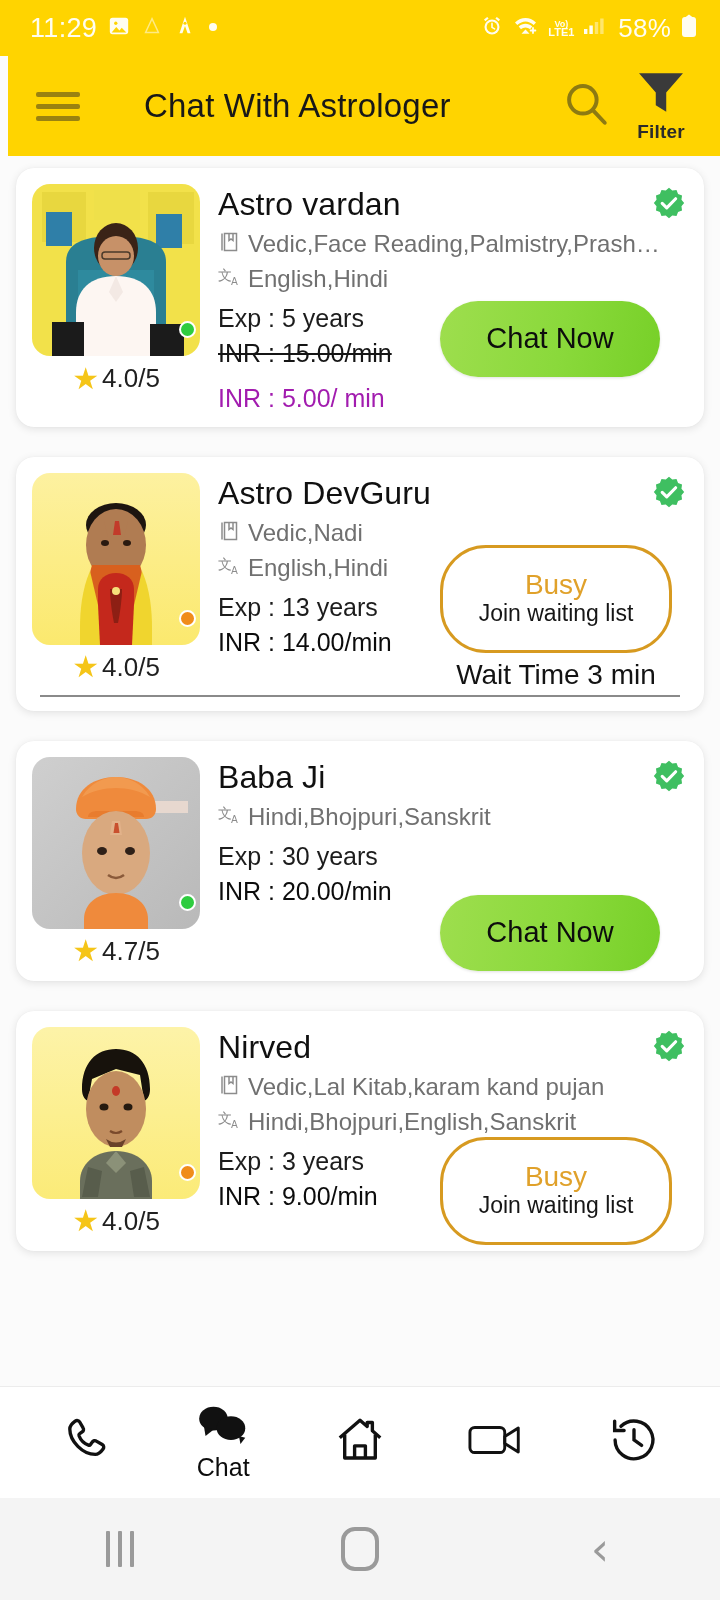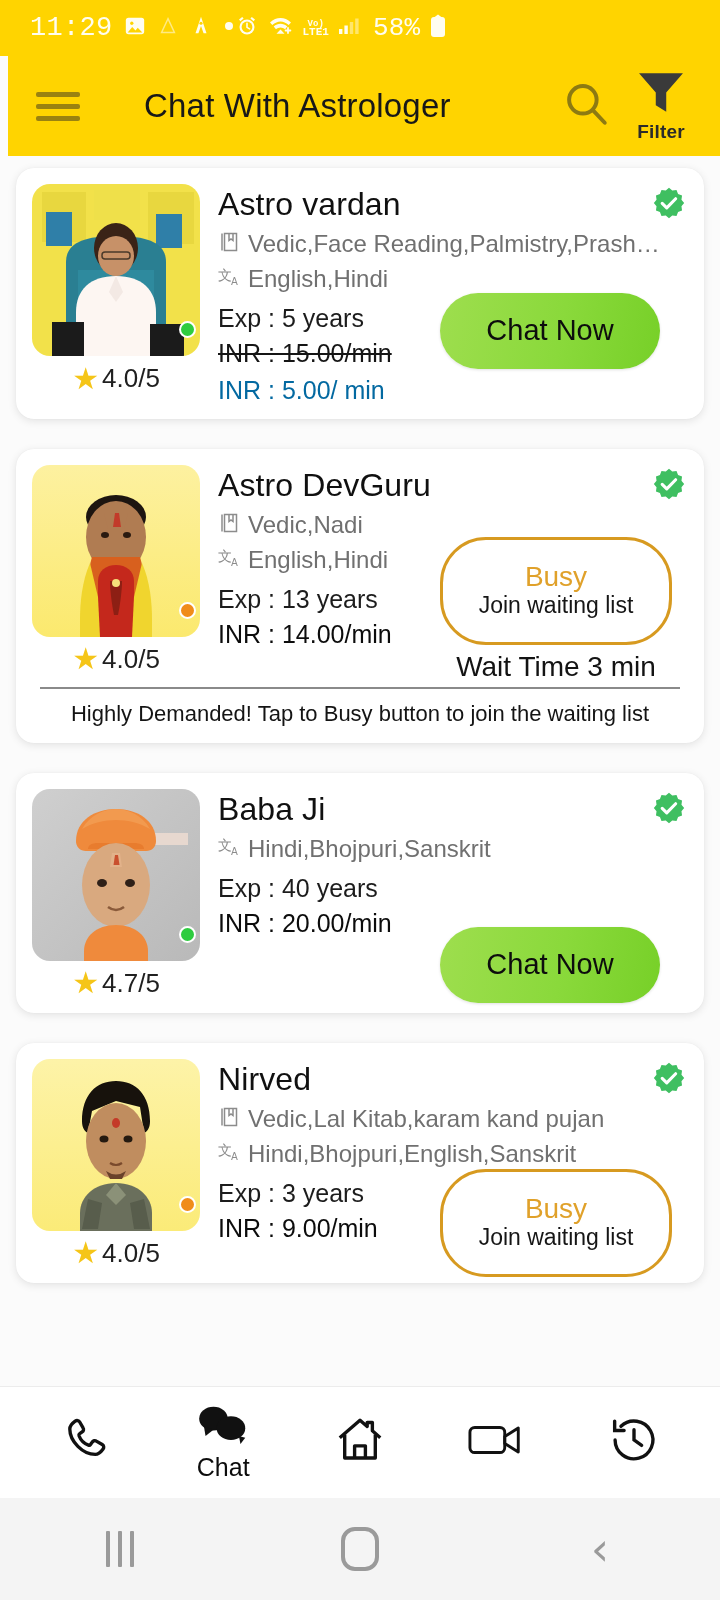--- a/index.html
+++ b/index.html
@@ -7,22 +7,22 @@
     width: 720px; height: 1600px;
     font-family: "Liberation Sans", sans-serif;
     background: #ffffff;
     overflow: hidden;
   }
   #app { width: 720px; height: 1600px; position: relative; display: flex; flex-direction: column; background: #fbfbfb; }
 
   
   .statusbar {
     height: 56px; background: #FFD400; flex: 0 0 56px;
-    display: flex; align-items: center; 
-    padding: 0 22px 0 30px; color: #fffdf2; font-family: Liberation Mono, monospace;
+    display: flex; align-items: center; justify-content: space-between;
+    padding: 0 22px 0 30px; color: #fffdf2;
   }
   .sb-left { display: flex; align-items: center; gap: 11px; }
   .sb-time { font-size: 27px; letter-spacing: .3px; color: #fffdf0; font-weight: 400; }
   .sb-right { display: flex; align-items: center; gap: 9px; }
   .sb-batt { font-size: 26px; color: #fffdf0; letter-spacing: .2px; }
   .ic { display:inline-block; }
   .volte { font-size: 9px; line-height: 8px; font-weight: 700; color:#fffdf0; text-align:center; }
 
   
   .header {
@@ -69,21 +69,21 @@
   .info-col { flex: 1 1 auto; min-width: 0; padding-top: 2px; position: relative; }
   .aname { font-size: 32px; color: #101010; font-weight: 400; letter-spacing: .1px; line-height: 1.15; }
   .meta-row { display: flex; align-items: center; gap: 6px; margin-top: 7px; }
   .meta-text {
     font-size: 24px; color: #707070; white-space: nowrap; overflow: hidden;
     text-overflow: ellipsis; max-width: 420px;
   }
   .exp { font-size: 25px; color: #1c1c1c; margin-top: 11px; }
   .price { font-size: 25px; color: #0c0c0c; margin-top: 6px; }
   .price.strike { text-decoration: line-through; color: #151515; }
-  .price.discount { color: #0369a1; margin-top: 8px; }
+  .price.discount { color: #a21caf; margin-top: 16px; }
 
   .action-area { position: absolute; right: 0; bottom: 0; width: 250px; }
   .btn-chat {
     width: 220px; height: 76px; border-radius: 40px; border: none; cursor: pointer;
     background: linear-gradient(100deg,#9ede4e 0%, #8ad93b 55%, #77d028 100%);
     font-size: 29px; color: #0d0d0d; font-family: "Liberation Sans", sans-serif;
     display: flex; align-items: center; justify-content: center;
     box-shadow: 0 1px 3px rgba(0,0,0,.12);
   }
   .btn-busy {
@@ -340,21 +340,20 @@
           <div class="action-area" style="bottom:-8px;">
             <div class="btn-busy">
               <span class="busy-top">Busy</span>
               <span class="busy-sub">Join waiting list</span>
             </div>
             <div class="wait-time">Wait Time 3 min</div>
           </div>
         </div>
       </div>
       <div class="promo-divider"></div>
-      <div class="promo-text">Highly Demanded! Tap to Busy button to join the waiting list</div>
       <span style="position:absolute;right:18px;top:18px;">
         <svg width="34" height="34" viewBox="0 0 24 24">
             <path d="M12 1.3l2.3 1.9 3-.4 1.1 2.8 2.8 1.1-.4 3 1.9 2.3-1.9 2.3.4 3-2.8 1.1-1.1 2.8-3-.4L12 22.7l-2.3-1.9-3 .4-1.1-2.8-2.8-1.1.4-3L1.3 12l1.9-2.3-.4-3 2.8-1.1 1.1-2.8 3 .4z" fill="#3FBF61"></path>
             <path d="M7.2 12.2l3.2 3.2 6.3-6.4" stroke="#fff" stroke-width="2.2" fill="none" stroke-linecap="round" stroke-linejoin="round"></path>
           </svg>
       </span>
     </div>
 
     <div class="card">
       <div class="card-main">
@@ -393,21 +392,21 @@
           <div class="aname">Baba Ji</div>
           <div class="meta-row">
             <span>
               <svg width="24" height="24" viewBox="0 0 24 24">
                   <text x="0" y="15" font-size="14" fill="#8c8c8c" font-family="DejaVu Sans">文</text>
                   <text x="13" y="20" font-size="10" fill="#8c8c8c" font-family="DejaVu Sans">A</text>
                 </svg>
             </span>
             <span class="meta-text">Hindi,Bhojpuri,Sanskrit</span>
           </div>
-          <div class="exp">Exp : 40 years</div>
+          <div class="exp">Exp : 30 years</div>
           <div class="price">INR : 20.00/min</div>
           <div class="action-area" style="bottom:-4px;">
             <button class="btn-chat">Chat Now</button>
           </div>
         </div>
       </div>
       <span style="position:absolute;right:18px;top:18px;">
         <svg width="34" height="34" viewBox="0 0 24 24">
             <path d="M12 1.3l2.3 1.9 3-.4 1.1 2.8 2.8 1.1-.4 3 1.9 2.3-1.9 2.3.4 3-2.8 1.1-1.1 2.8-3-.4L12 22.7l-2.3-1.9-3 .4-1.1-2.8-2.8-1.1.4-3L1.3 12l1.9-2.3-.4-3 2.8-1.1 1.1-2.8 3 .4z" fill="#3FBF61"></path>
             <path d="M7.2 12.2l3.2 3.2 6.3-6.4" stroke="#fff" stroke-width="2.2" fill="none" stroke-linecap="round" stroke-linejoin="round"></path>

